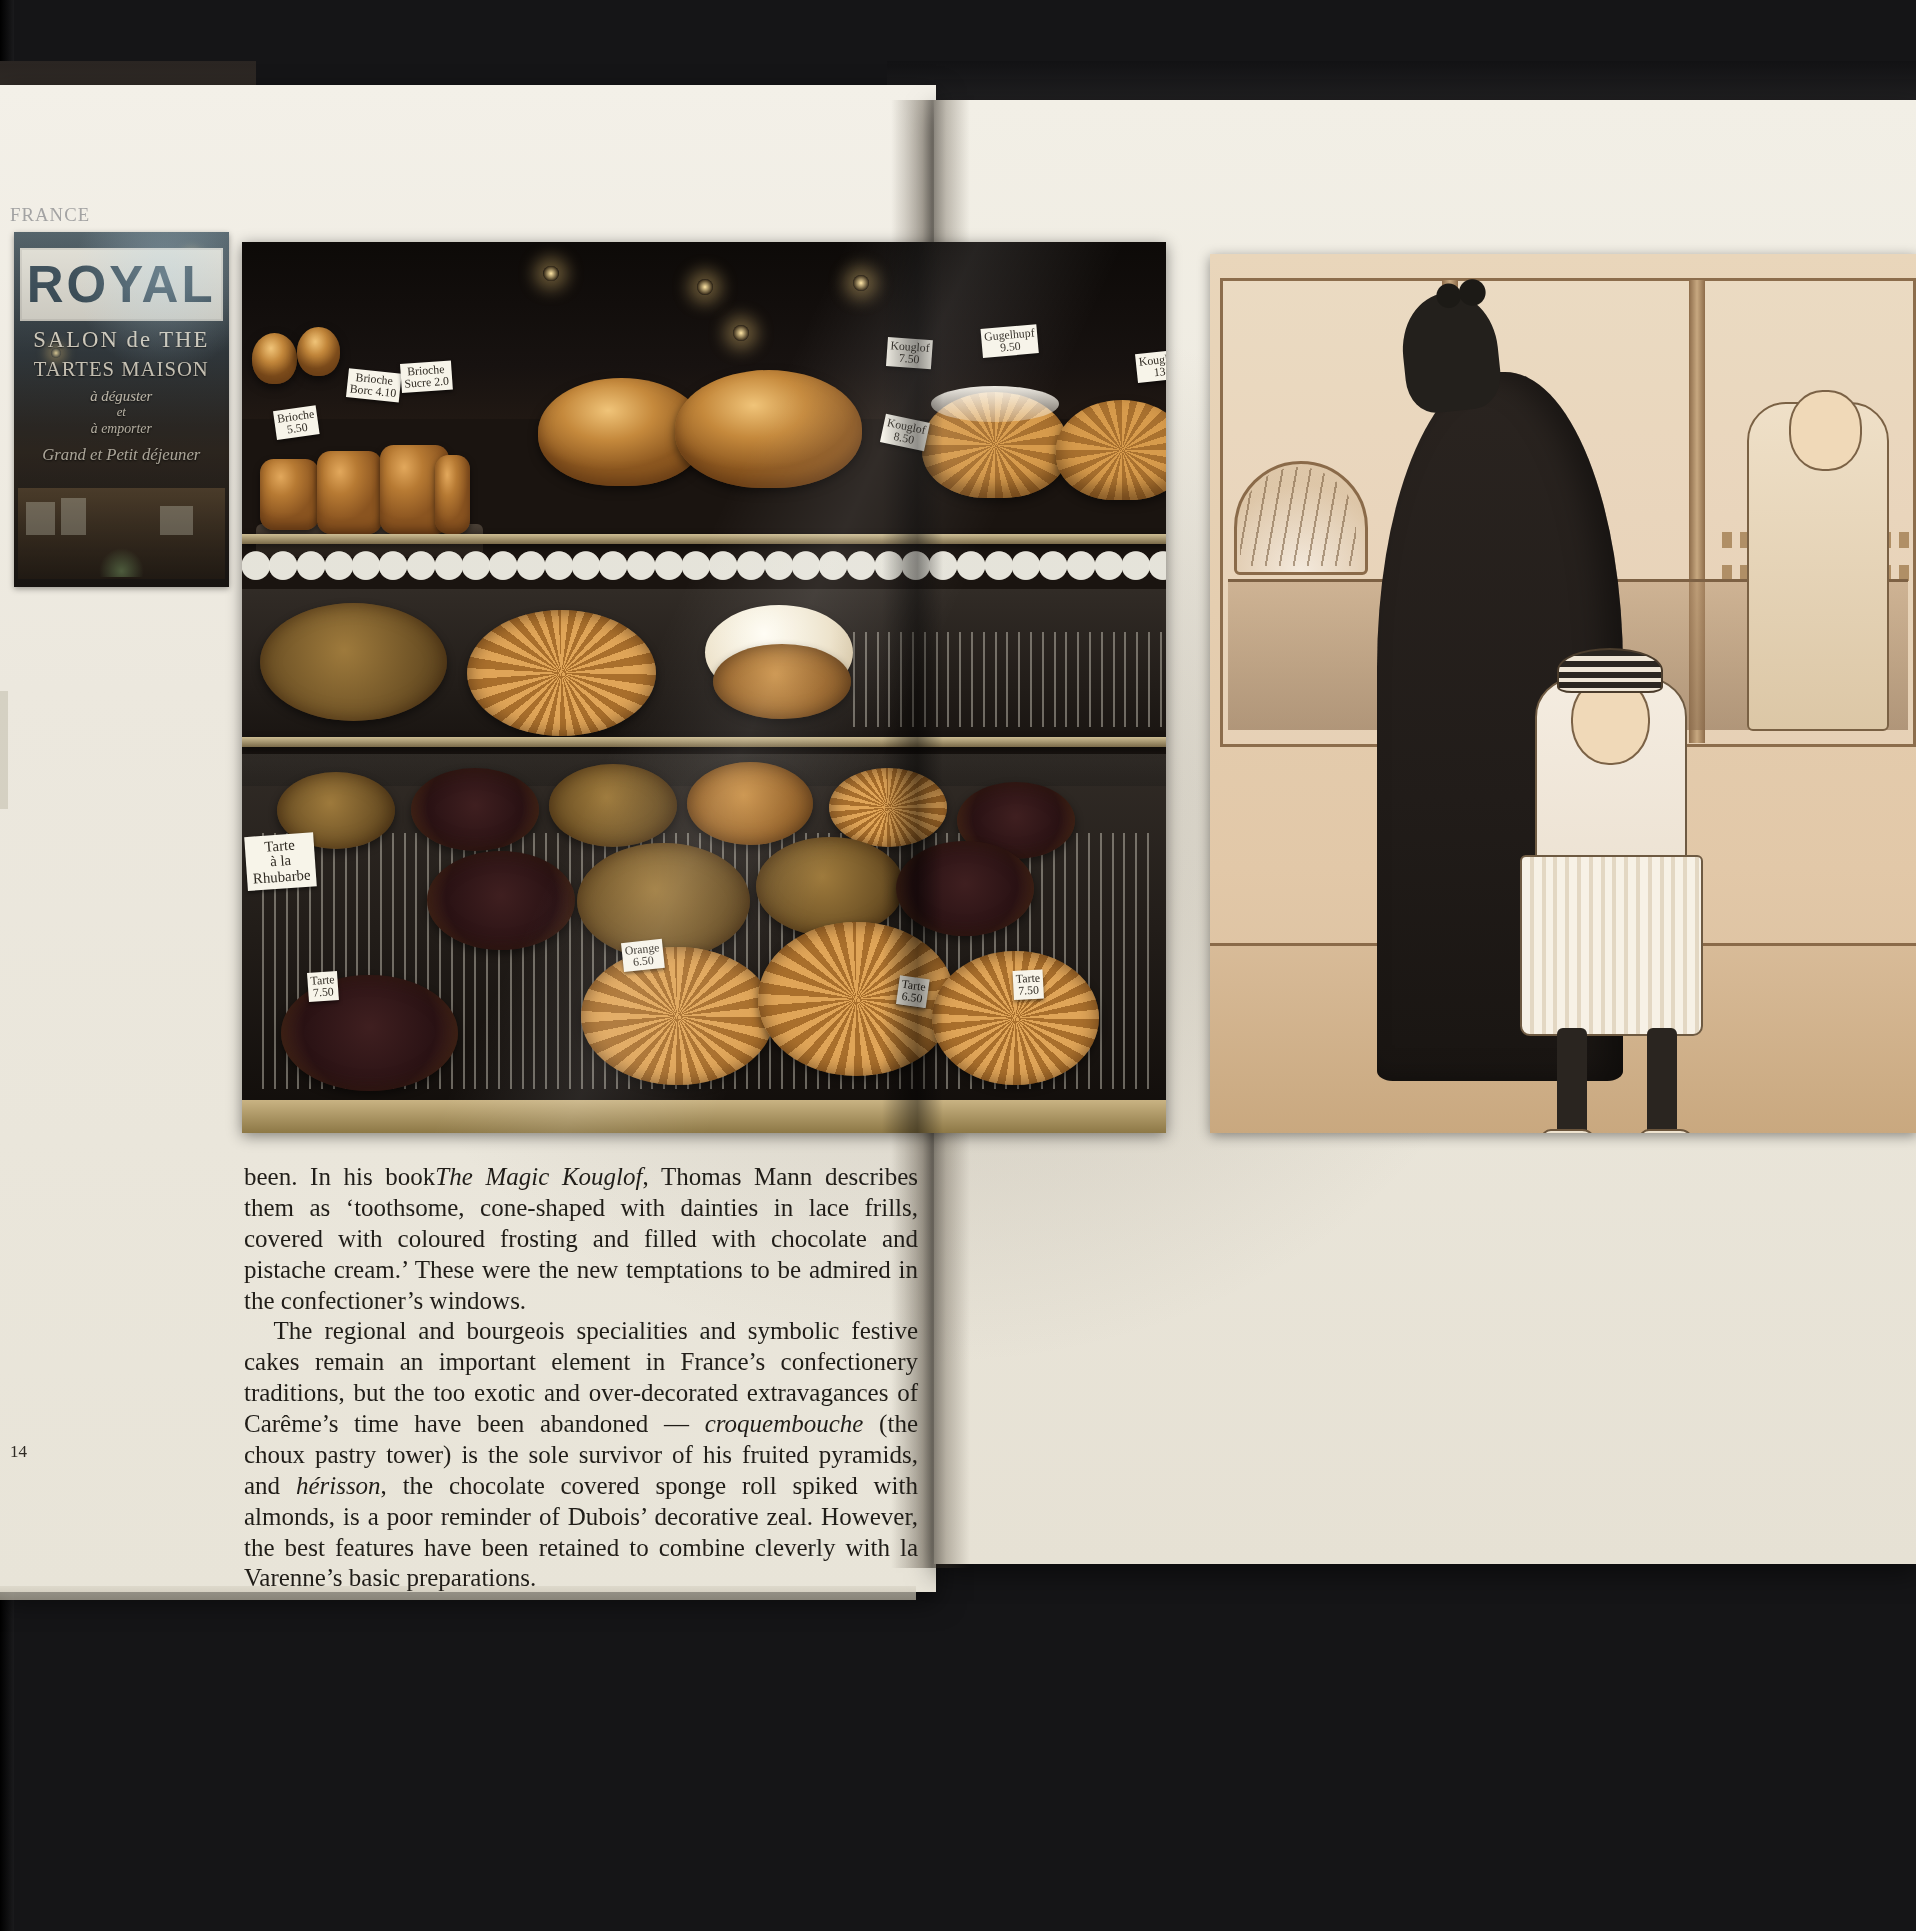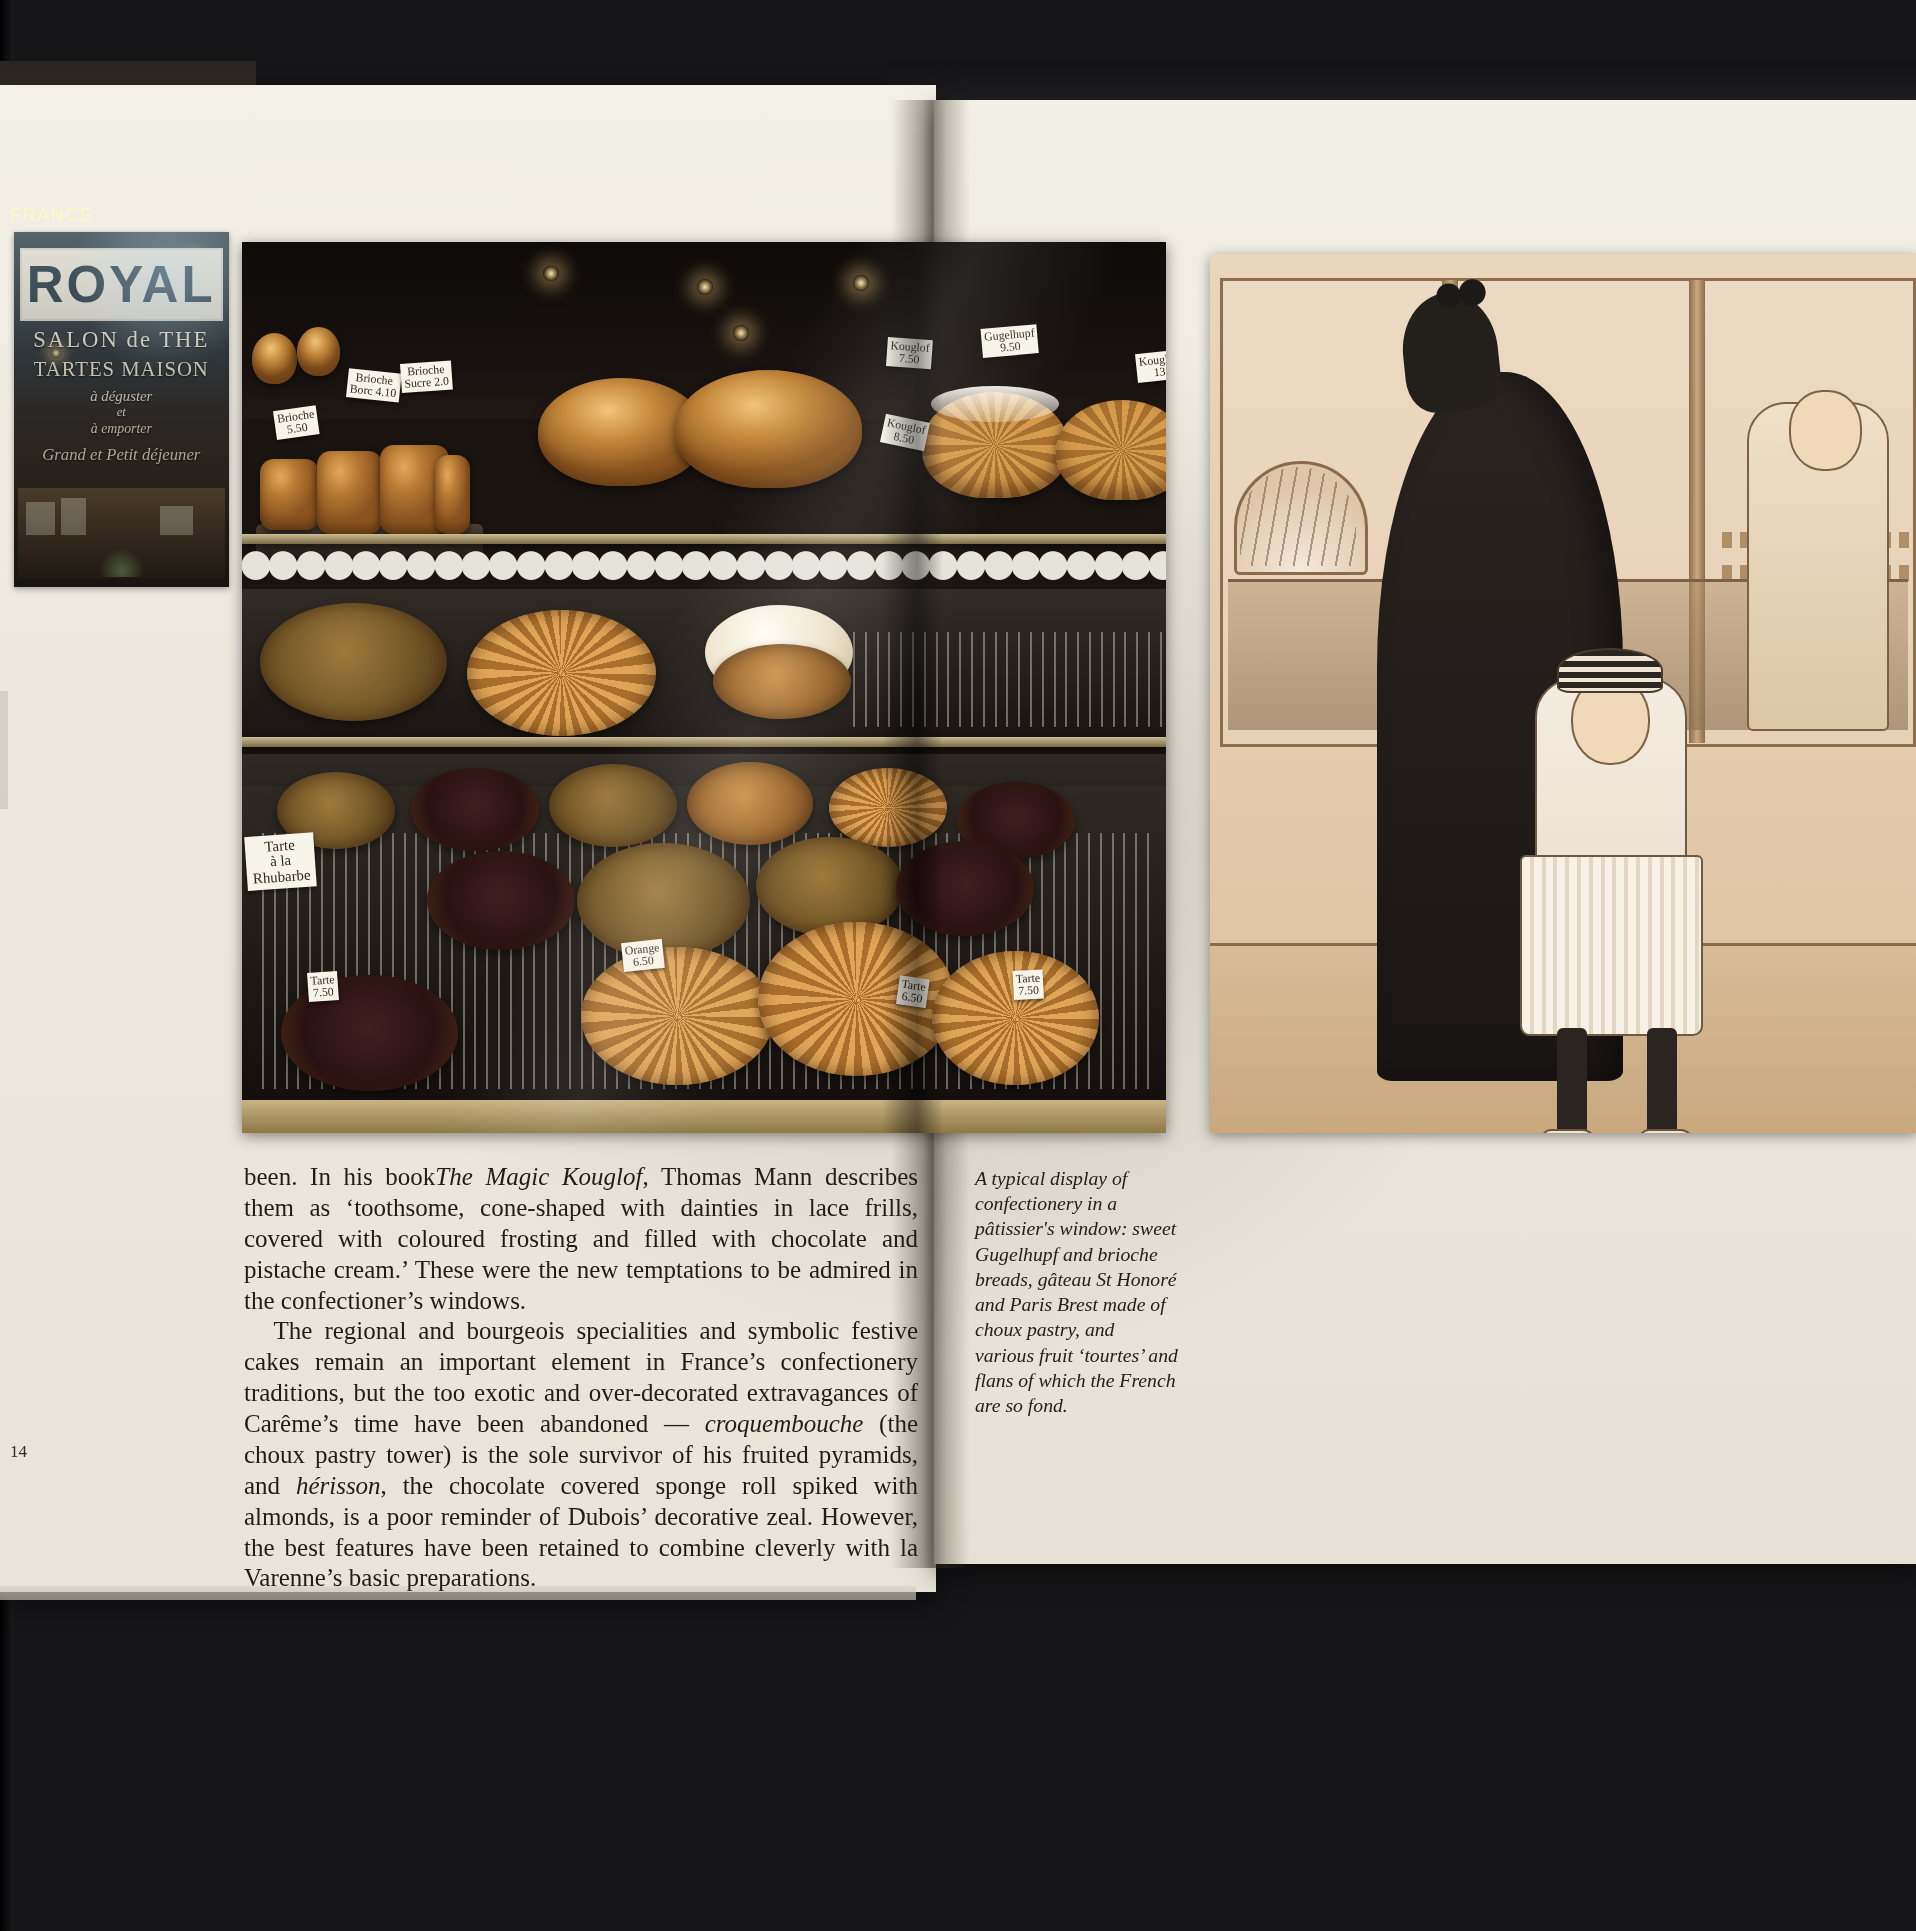--- a/index.html
+++ b/index.html
@@ -108,22 +108,22 @@
     transform: skewX(-4deg);
   }
 
   
   .running-head {
     position: absolute;
     left: 9.9px;
     top: 143px;
     font-size: 18.7px;
     letter-spacing: 1.1px;
-    color: #fef9c3;
-    font-family: Liberation Sans, sans-serif;
+    color: #a3a3a3;
+    font-family: Liberation Serif, serif;
   }
   .folio {
     position: absolute;
     left: 9.9px;
     top: 1381px;
     font-size: 17px;
     color: #2e2a24;
   }
 
   
@@ -623,16 +623,15 @@
     <div class="girl-legs" style="left:437px;"></div>
     <div class="girl-boot" style="left:331px;"></div>
     <div class="girl-boot" style="left:429px;"></div>
   </div>
 
   <div class="body-col">
     <p><span>been. In his book</span><i>The Magic Kouglof</i><span>, Thomas Mann describes them as ‘toothsome, cone-shaped with dainties in lace frills, covered with coloured frosting and filled with chocolate and pistache cream.’ These were the new temptations to be admired in the confectioner’s windows.</span></p>
     <p><span>The regional and bourgeois specialities and symbolic festive cakes remain an important element in France’s confectionery traditions, but the too exotic and over-decorated extravagances of Carême’s time have been abandoned — </span><i>croquembouche</i><span> (the choux pastry tower) is the sole survivor of his fruited pyramids, and </span><i>hérisson</i><span>, the chocolate covered sponge roll spiked with almonds, is a poor reminder of Dubois’ decorative zeal. However, the best features have been retained to combine cleverly with la Varenne’s basic preparations.</span></p>
   </div>
 
-  <div class="caption">A typical display of confectionery in a pâtissier's window: sweet Gugelhupf and brioche breads, gâteau St Honoré and Paris Brest made of choux pastry, and various fruit ‘tourtes’ and flans of which the French are so fond.</div>
 
 </div>
 
 
 </body></html>

